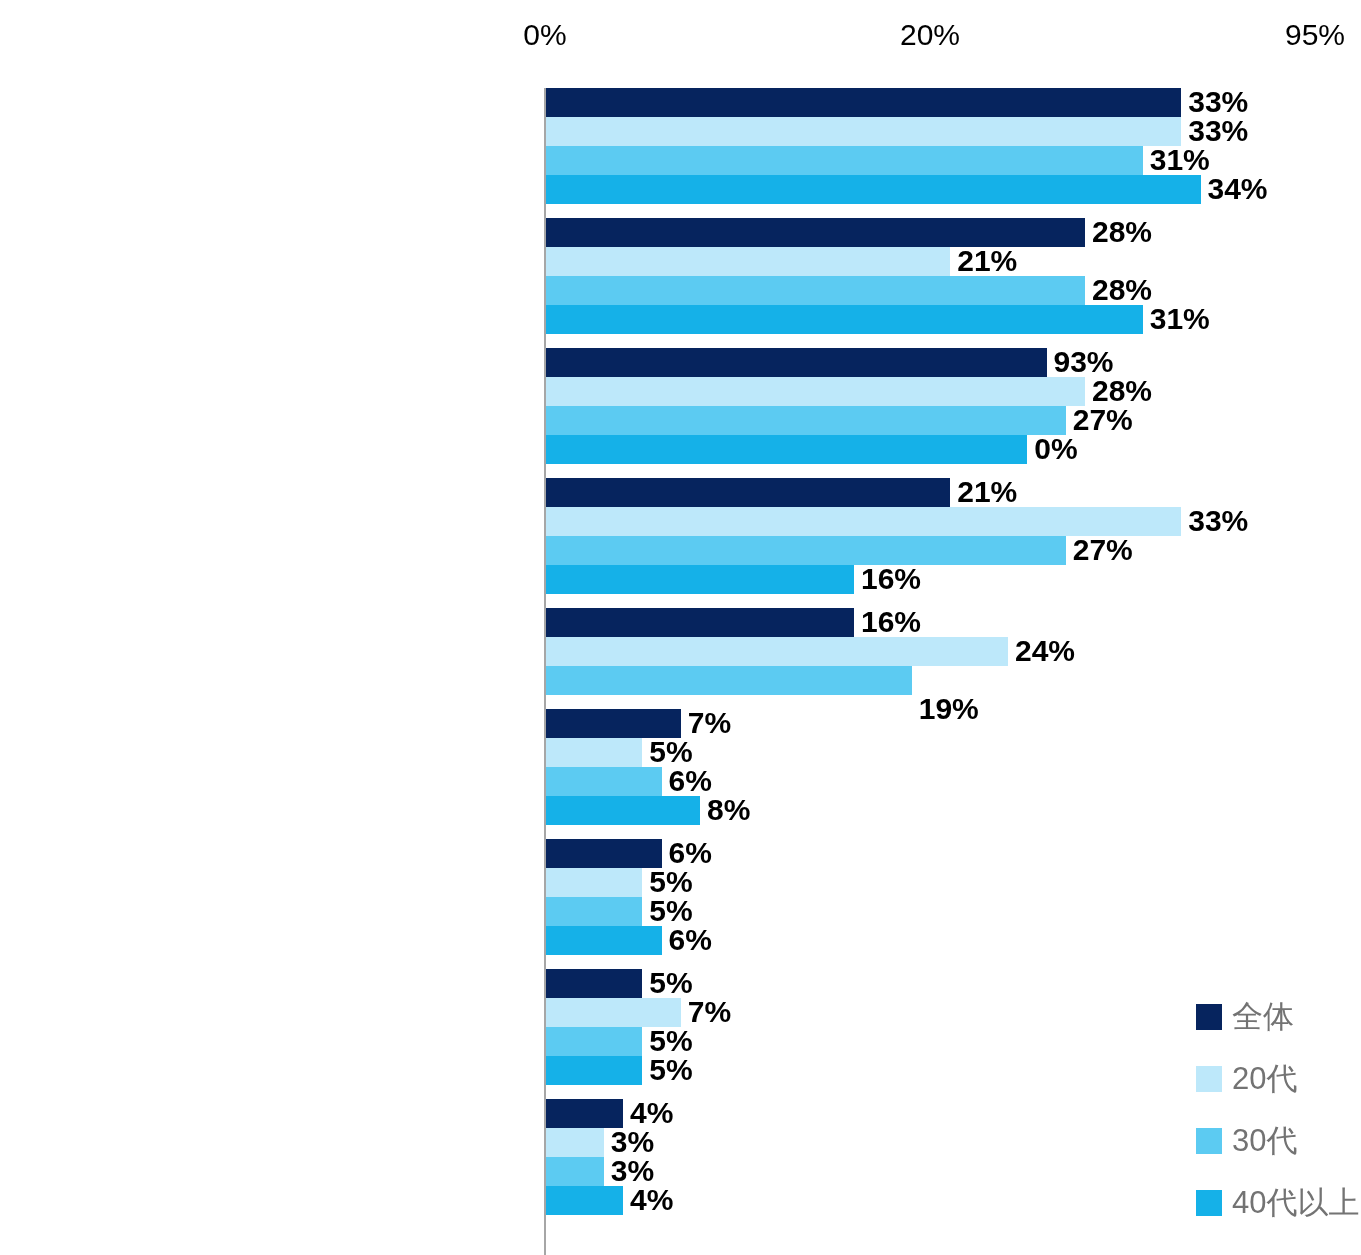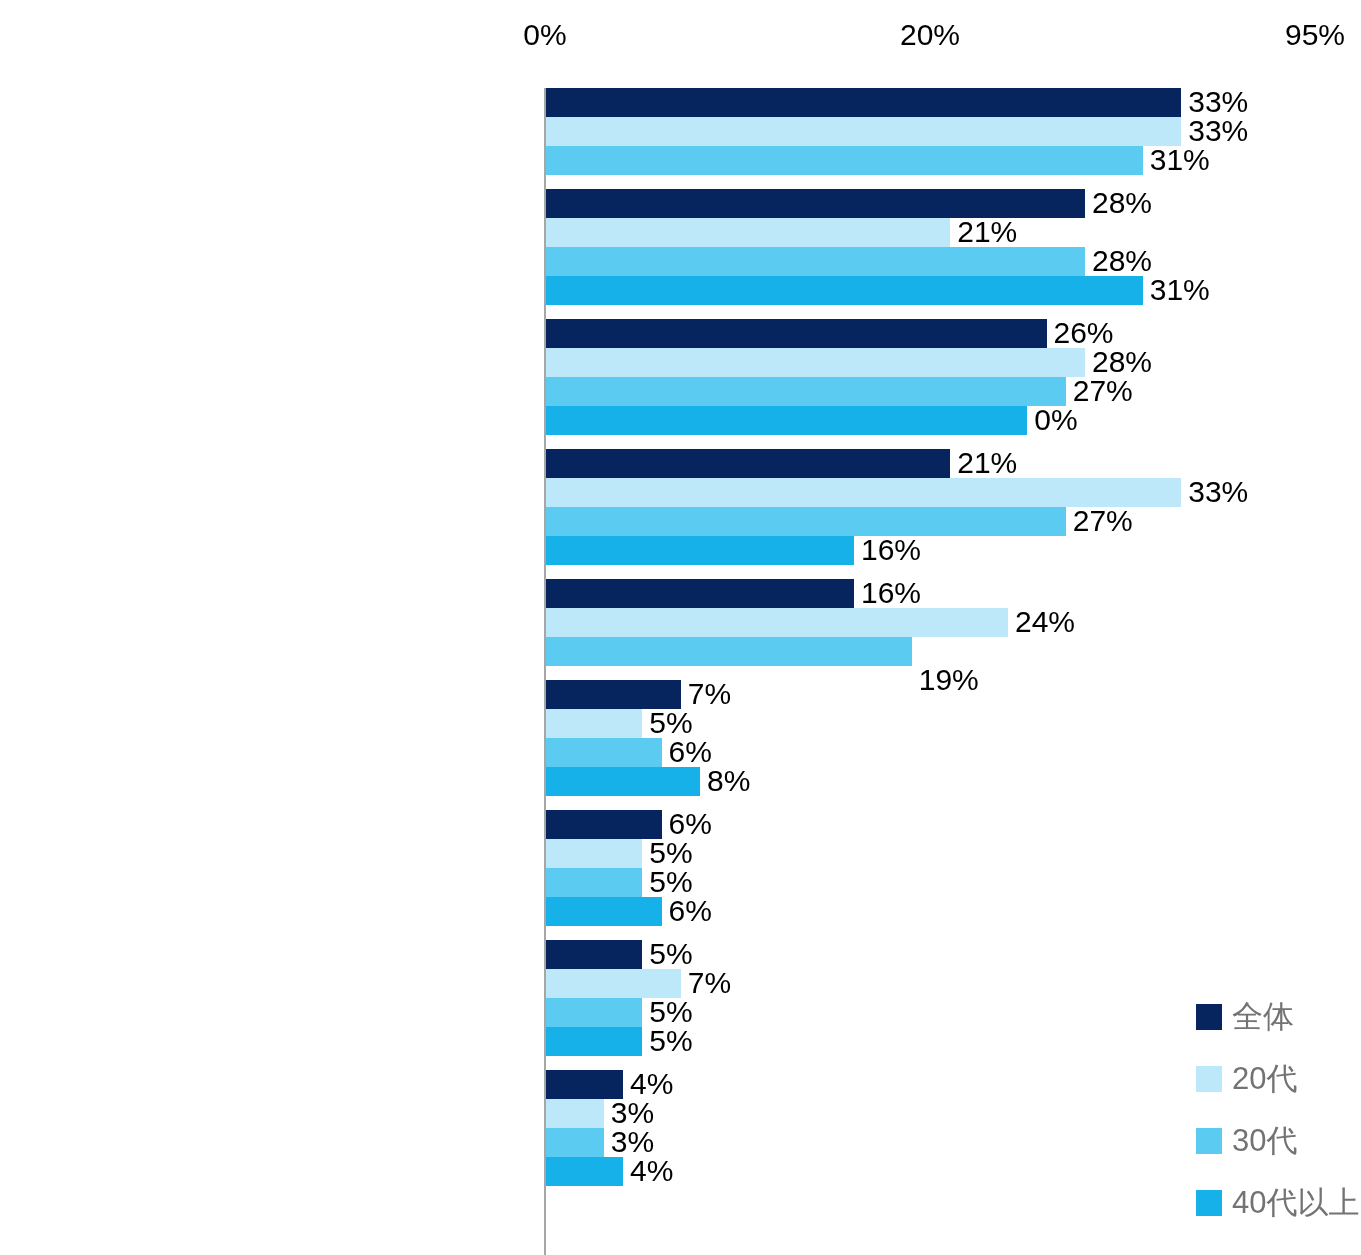--- a/index.html
+++ b/index.html
@@ -47,20 +47,21 @@
   
   .plot {
     position: absolute;
     left: 0;
     top: 88px;
     width: 1361px;
   }
   .cat-group {
     position: relative;
     width: 100%;
+    font-weight: bold;
   }
   .cat-label {
     position: absolute;
     right: 1361px;
     width: 0;
   }
   .bar-row {
     position: relative;
     height: 29px;
     width: 100%;
@@ -133,20 +134,24 @@
           <div class="bar-value" style="left: 1188.25px;">33%</div>
         </div>
         <div class="bar-row">
           <div class="bar" style="width: 635.25px; background: rgb(189, 232, 250);"></div>
           <div class="bar-value" style="left: 1188.25px;">33%</div>
         </div>
         <div class="bar-row">
           <div class="bar" style="width: 596.75px; background: rgb(92, 203, 242);"></div>
           <div class="bar-value" style="left: 1149.75px;">31%</div>
         </div>
+        <div class="bar-row">
+          <div class="bar" style="width: 654.5px; background: rgb(21, 177, 232);"></div>
+          <div class="bar-value" style="left: 1207.5px;">34%</div>
+        </div>
       </div>
       <div class="group-gap"></div>
       <div class="cat-group">
         <div class="cat-label"></div>
         <div class="bar-row">
           <div class="bar" style="width: 539px; background: rgb(6, 36, 94);"></div>
           <div class="bar-value" style="left: 1092px;">28%</div>
         </div>
         <div class="bar-row">
           <div class="bar" style="width: 404.25px; background: rgb(189, 232, 250);"></div>
@@ -159,21 +164,21 @@
         <div class="bar-row">
           <div class="bar" style="width: 596.75px; background: rgb(21, 177, 232);"></div>
           <div class="bar-value" style="left: 1149.75px;">31%</div>
         </div>
       </div>
       <div class="group-gap"></div>
       <div class="cat-group">
         <div class="cat-label"></div>
         <div class="bar-row">
           <div class="bar" style="width: 500.5px; background: rgb(6, 36, 94);"></div>
-          <div class="bar-value" style="left: 1053.5px;">26%</div>
+          <div class="bar-value" style="left: 1053.5px;">93%</div>
         </div>
         <div class="bar-row">
           <div class="bar" style="width: 539px; background: rgb(189, 232, 250);"></div>
           <div class="bar-value" style="left: 1092px;">28%</div>
         </div>
         <div class="bar-row">
           <div class="bar" style="width: 519.75px; background: rgb(92, 203, 242);"></div>
           <div class="bar-value" style="left: 1072.75px;">27%</div>
         </div>
         <div class="bar-row">

